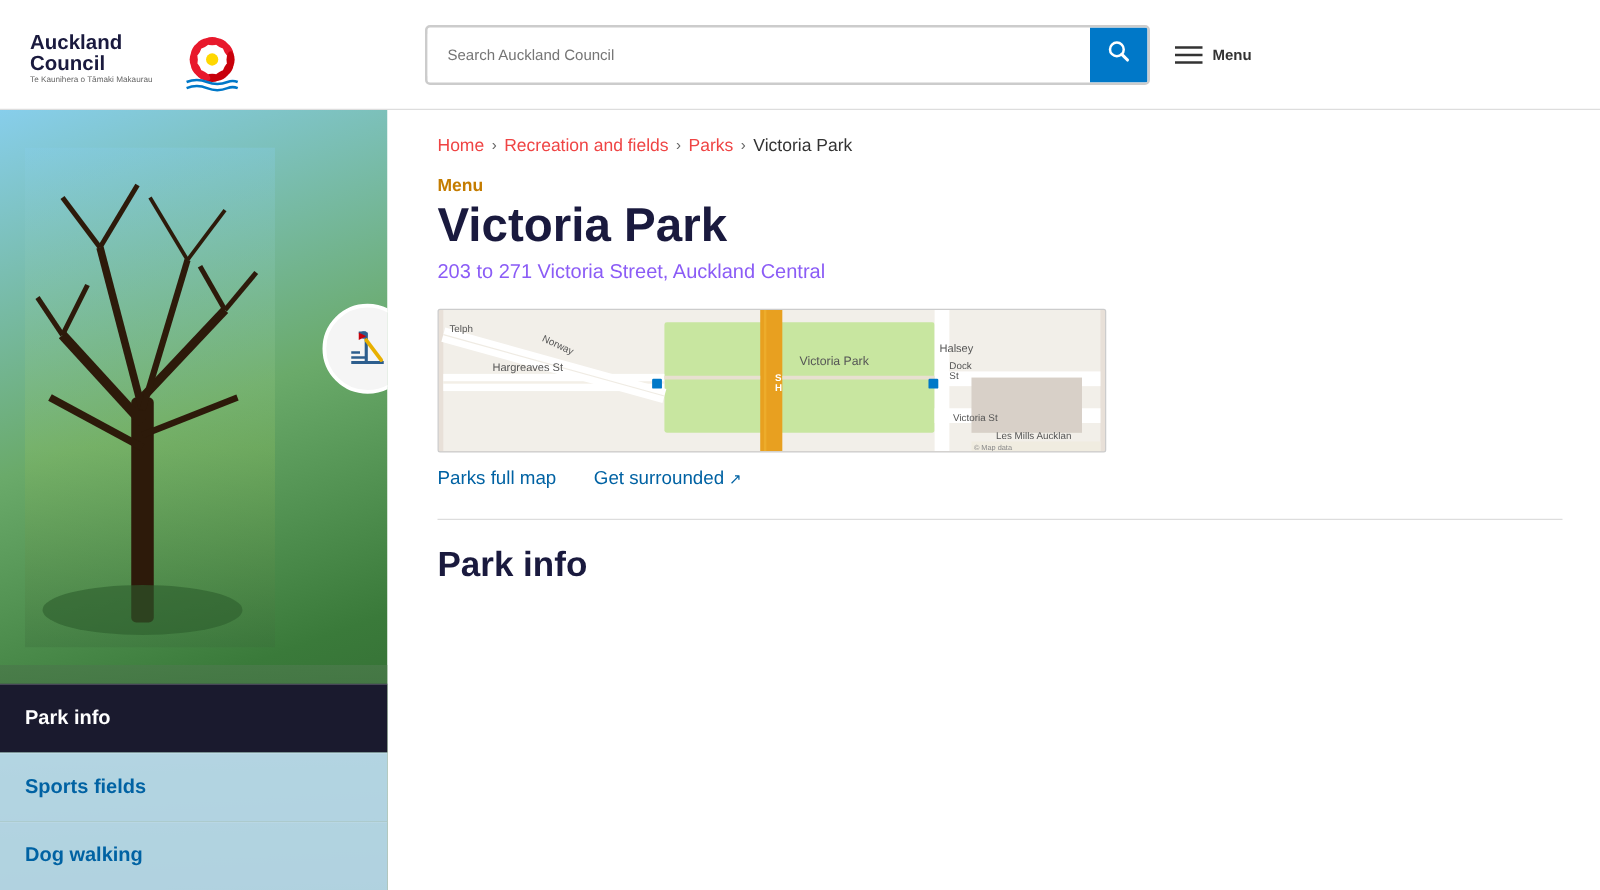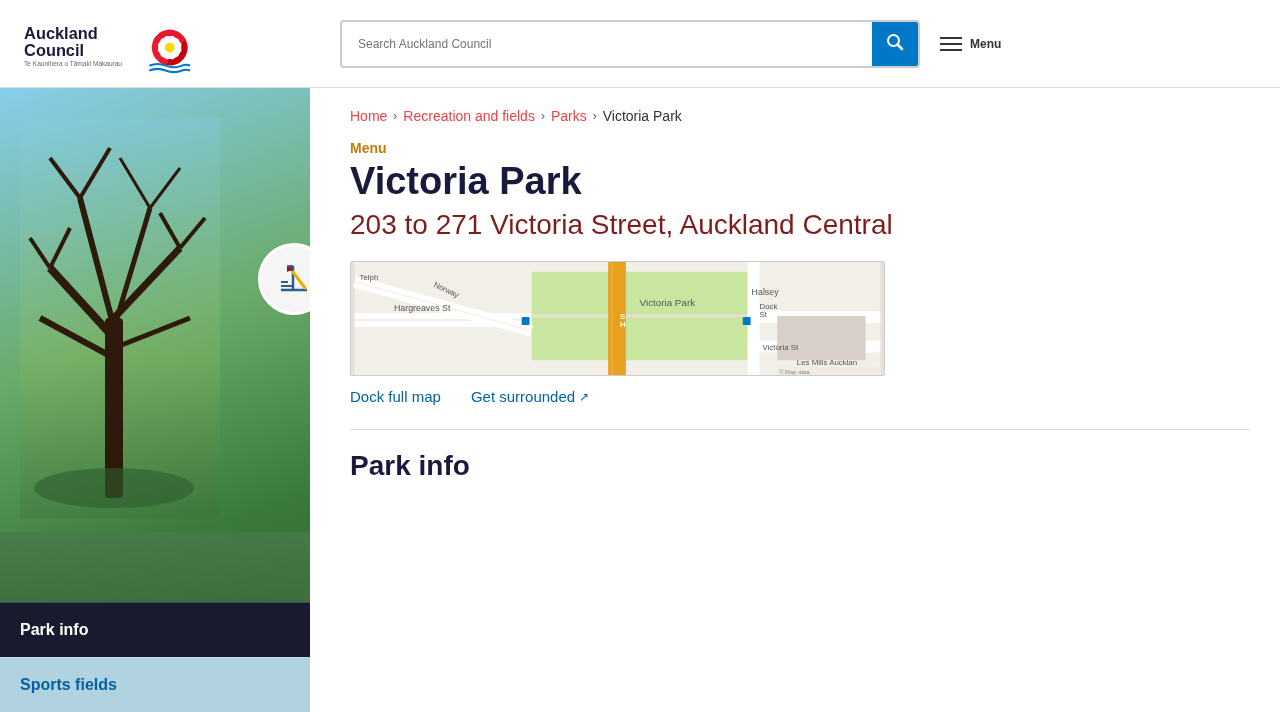--- a/index.html
+++ b/index.html
@@ -178,22 +178,22 @@
       font-weight: bold;
       margin-bottom: 4px;
     }
     .park-title {
       font-size: 38px;
       font-weight: bold;
       color: #1a1a3e;
       margin-bottom: 6px;
     }
     .park-address {
-      font-size: 28px;
-      color: #7f1d1d;
+      font-size: 16px;
+      color: #8b5cf6;
       margin-bottom: 20px;
     }
 
     
     .map-thumbnail {
       width: 535px;
       height: 115px;
       border: 1px solid #ccc;
       border-radius: 2px;
       overflow: hidden;
@@ -360,20 +360,23 @@
       </div>
     </div>
 
     <div class="sidebar-nav">
       <div class="sidebar-item active">
         <span>Park info</span>
       </div>
       <div class="sidebar-item secondary">
         <span>Sports fields</span>
       </div>
+      <div class="sidebar-item secondary">
+        <span>Dog walking</span>
+      </div>
     </div>
   </div>
 
   <div class="content-panel">
 
     <nav class="breadcrumb">
       <a href="#">Home</a>
       <span class="sep">›</span>
       <a href="#">Recreation and fields</a>
       <span class="sep">›</span>
@@ -428,21 +431,21 @@
         <text x="5" y="18" font-size="8" fill="#555" font-family="Arial">Telph</text>
         <text x="80" y="25" font-size="8" fill="#555" font-family="Arial" transform="rotate(25,80,25)">Norway</text>
 
         <rect x="430" y="107" width="105" height="8" fill="#f0ece0"></rect>
         <text x="432" y="114" font-size="6" fill="#888" font-family="Arial">© Map data</text>
       </svg>
     </div>
 
     <div class="map-actions">
       <a class="map-action-link" href="#">
-        <span>Dock full map</span>
+        <span>Parks full map</span>
       </a>
       <a class="map-action-link" href="#">
         <span>Get surrounded</span>
         <span class="external-icon">↗</span>
       </a>
     </div>
 
     <hr class="divider">
 
     <h2 class="section-title">Park info</h2>

